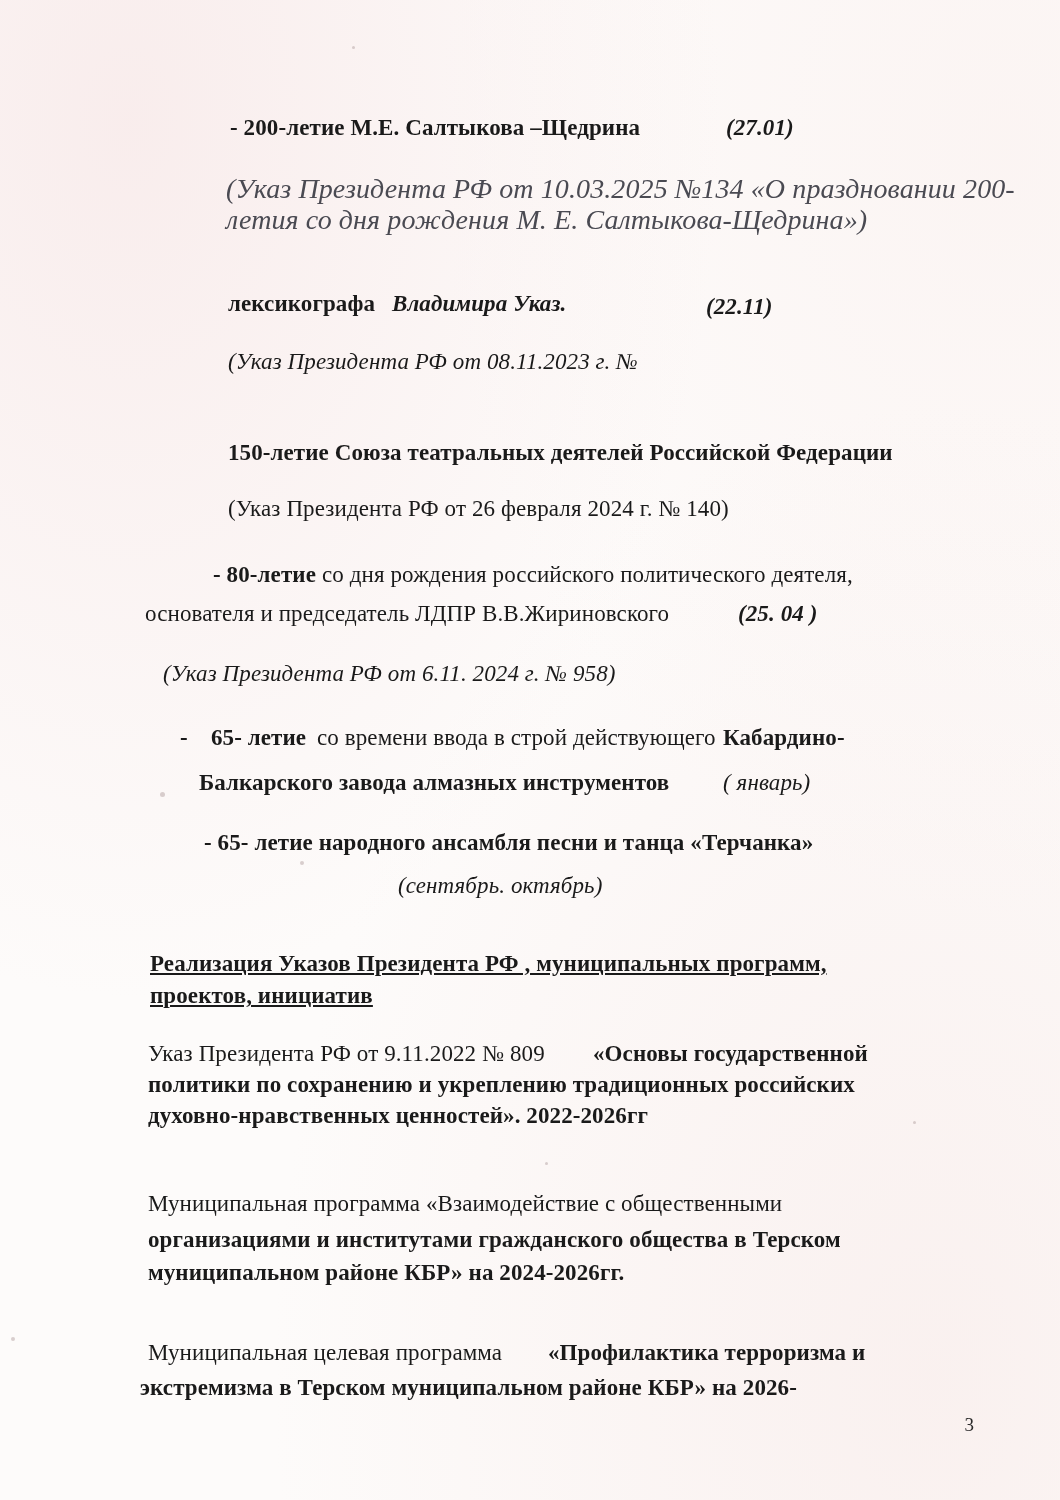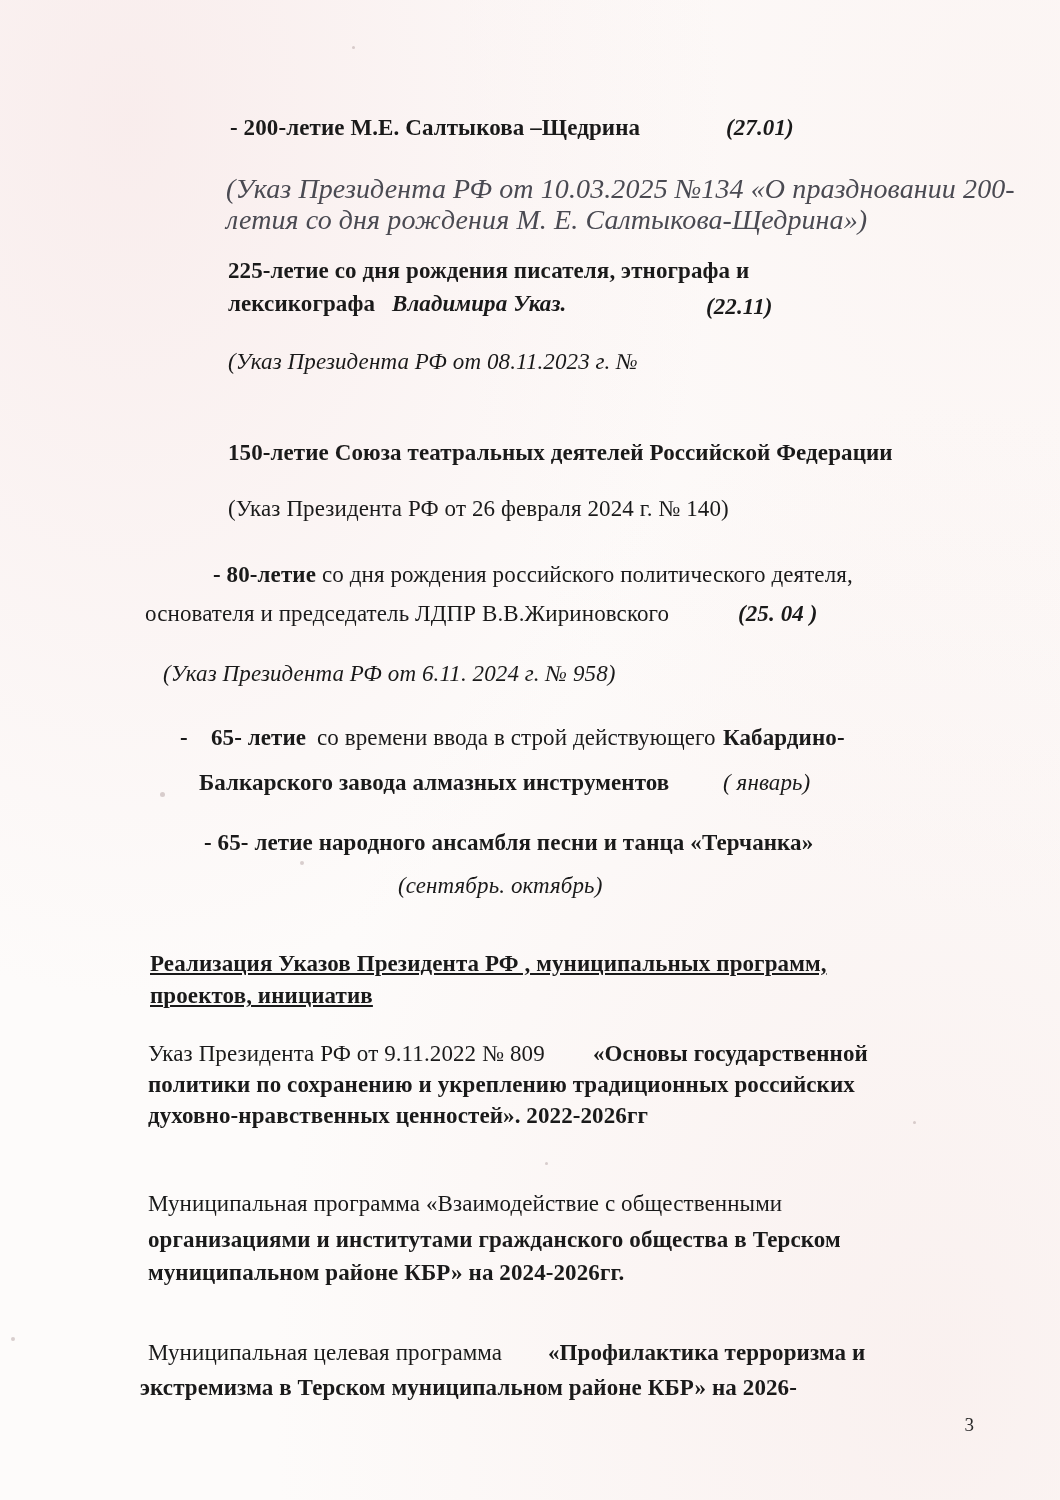--- a/index.html
+++ b/index.html
@@ -70,21 +70,20 @@
 <div class="speck" style="left:913px;top:1121px;width:3px;height:3px;"></div>
 
 <div class="content">
 
   <div class="line b s23" style="left:230px;top:115px;">- 200-летие М.Е. Салтыкова –Щедрина</div>
   <div class="line bi s23" style="left:694px;top:115px;margin-left:32px;">(27.01)</div>
 
   <div class="line i s22 dim" style="left:226px;top:173px;">(Указ Президента РФ от 10.03.2025 №134  «О праздновании 200-</div>
   <div class="line i s22 dim" style="left:226px;top:204px;">летия со дня рождения М. Е. Салтыкова-Щедрина»)</div>
 
-  <div class="line b s23" style="left:228px;top:258px;">225-летие со дня рождения писателя, этнографа и</div>
   <div class="line b s23" style="left:228px;top:291px;">лексикографа</div>
   <div class="line bi s23" style="left:392px;top:291px;">Владимира Указ.</div>
   <div class="line bi s23" style="left:706px;top:294px;">(22.11)</div>
 
   <div class="line i s23" style="left:228px;top:349px;">(Указ Президента РФ от 08.11.2023 г. №</div>
 
   <div class="line b s23" style="left:228px;top:440px;">150-летие Союза театральных деятелей Российской Федерации</div>
 
   <div class="line s23" style="left:228px;top:496px;">(Указ Президента РФ от 26 февраля 2024 г. № 140)</div>
 

